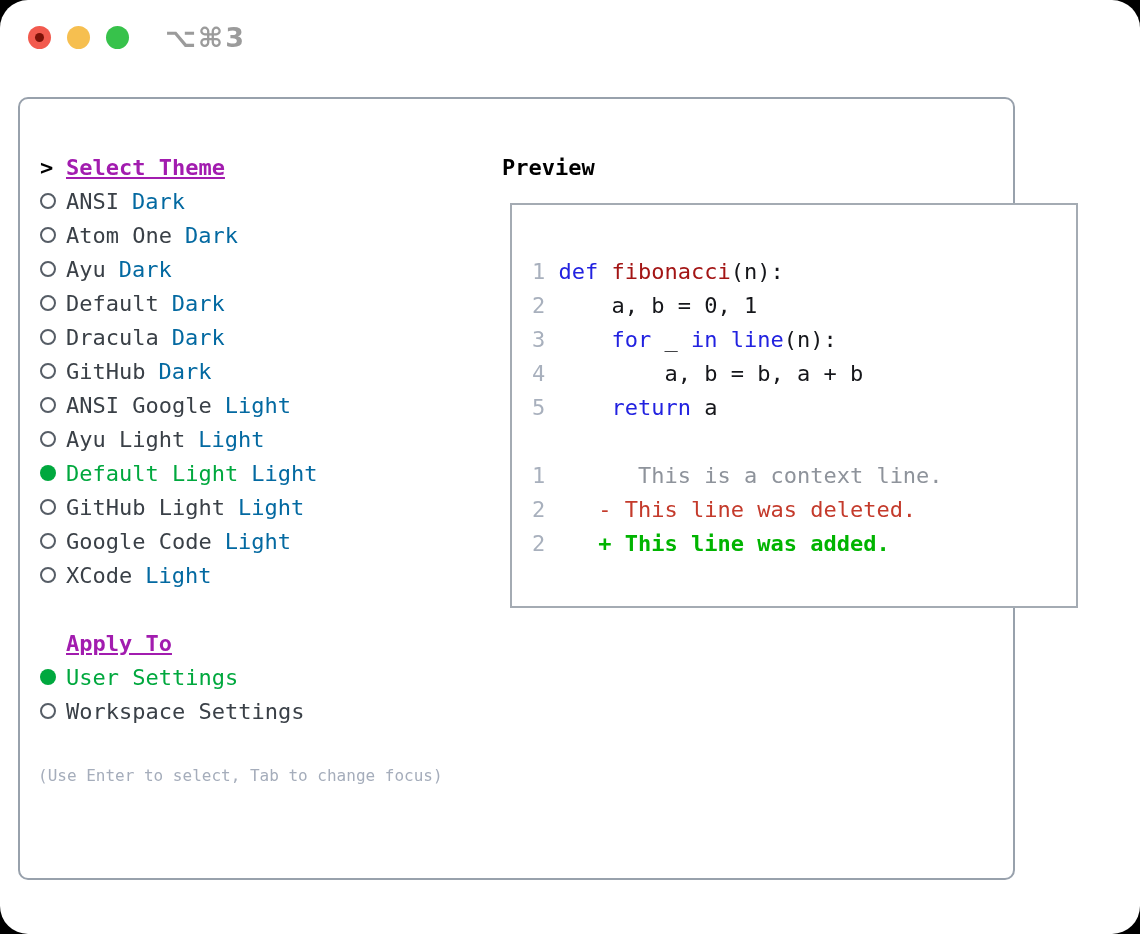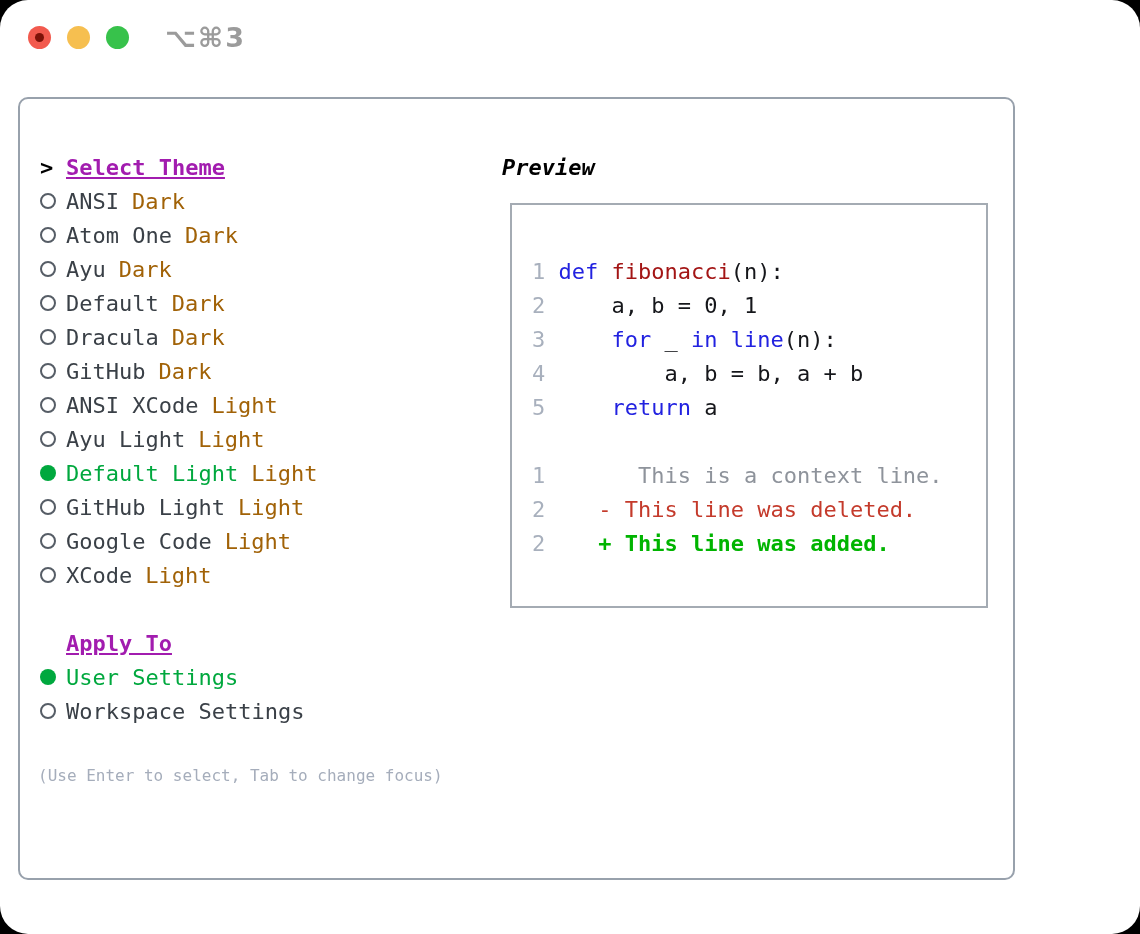--- a/index.html
+++ b/index.html
@@ -32,32 +32,32 @@
   .row { display:flex; align-items:center; height:34px; font-size:22px; white-space:pre; }
   .marker { width:26px; display:flex; align-items:center; }
   .dot {
     width:16px; height:16px; border-radius:50%;
     border:2px solid #565d66; background:transparent;
   }
   .dot.filled { border:none; background:#00a83e; }
   .title-marker { font-weight:bold; color:#000; }
   .name { color:#3a4047; }
   .name.sel { color:#00a83e; }
-  .tag { color:#a16207; padding-left:13px; }
+  .tag { color:#0369a1; padding-left:13px; }
   .heading { font-weight:bold; color:#a21caf;text-decoration:underline; }
   .theme-section { position:absolute; left:20px; top:51px; }
   .apply-section { position:absolute; left:20px; top:527px; }
   .help {
     position:absolute; left:18px; top:660px; width:410px;
     color:#a5adbb; font-size:16px; line-height:34px;
   }
   
-  .preview-title { position:absolute; left:482px; top:52px; height:34px; line-height:34px; font-size:22px; font-weight:bold; color:#000;font-style:italic; }
+  .preview-title { position:absolute; left:482px; top:52px; height:34px; line-height:34px; font-size:22px; font-weight:bold; color:#000; }
   .preview-box {
-    position:absolute; left:490px; top:104px; width:478px; height:405px;
+    position:absolute; left:490px; top:104px; width:568px; height:405px;
     border:2px solid #a4abb3; background:#fff;
   }
   .code { position:absolute; left:20px; top:50px; }
   .code-line { height:34px; line-height:34px; font-size:22px; white-space:pre; }
   .sg-num   { color:#a8b0bd; }
   .sg-plain { color:#15161a; }
   .sg-kw    { color:#2222e0; }
   .sg-fn    { color:#a31515; }
   .sg-ctx   { color:#8e939b; }
   .sg-del   { color:#c43a2b; }
@@ -86,21 +86,21 @@
         <span class="marker"><span class="title-marker">&gt;</span></span>
         <span class="heading">Select Theme</span>
       </div>
 
     <div class="row"><span class="marker"><span class="dot"></span></span><span class="name">ANSI</span><span class="tag">Dark</span></div>
         <div class="row"><span class="marker"><span class="dot"></span></span><span class="name">Atom One</span><span class="tag">Dark</span></div>
         <div class="row"><span class="marker"><span class="dot"></span></span><span class="name">Ayu</span><span class="tag">Dark</span></div>
         <div class="row"><span class="marker"><span class="dot"></span></span><span class="name">Default</span><span class="tag">Dark</span></div>
         <div class="row"><span class="marker"><span class="dot"></span></span><span class="name">Dracula</span><span class="tag">Dark</span></div>
         <div class="row"><span class="marker"><span class="dot"></span></span><span class="name">GitHub</span><span class="tag">Dark</span></div>
-        <div class="row"><span class="marker"><span class="dot"></span></span><span class="name">ANSI XCode</span><span class="tag">Light</span></div>
+        <div class="row"><span class="marker"><span class="dot"></span></span><span class="name">ANSI Google</span><span class="tag">Light</span></div>
         <div class="row"><span class="marker"><span class="dot"></span></span><span class="name">Ayu Light</span><span class="tag">Light</span></div>
         <div class="row"><span class="marker"><span class="dot filled"></span></span><span class="name sel">Default Light</span><span class="tag">Light</span></div>
         <div class="row"><span class="marker"><span class="dot"></span></span><span class="name">GitHub Light</span><span class="tag">Light</span></div>
         <div class="row"><span class="marker"><span class="dot"></span></span><span class="name">Google Code</span><span class="tag">Light</span></div>
         <div class="row"><span class="marker"><span class="dot"></span></span><span class="name">XCode</span><span class="tag">Light</span></div>
       </div>
 
     <div class="apply-section">
       <div class="row">
         <span class="marker"></span>

